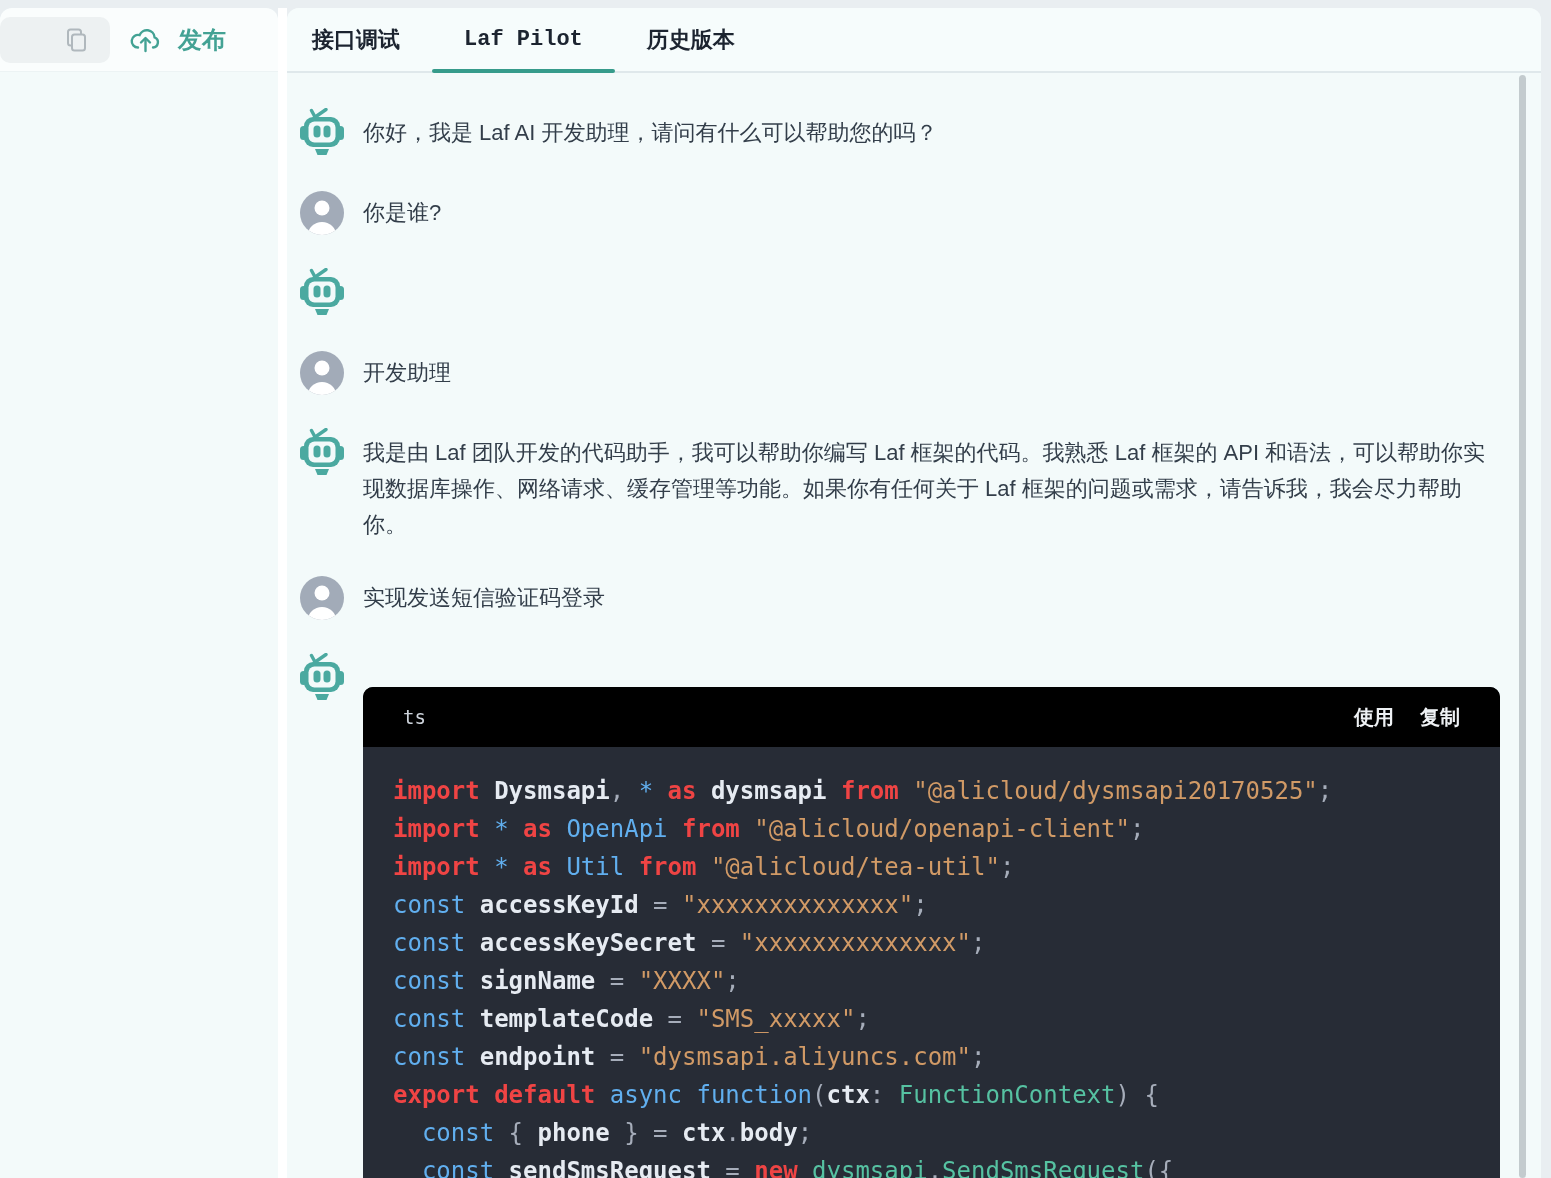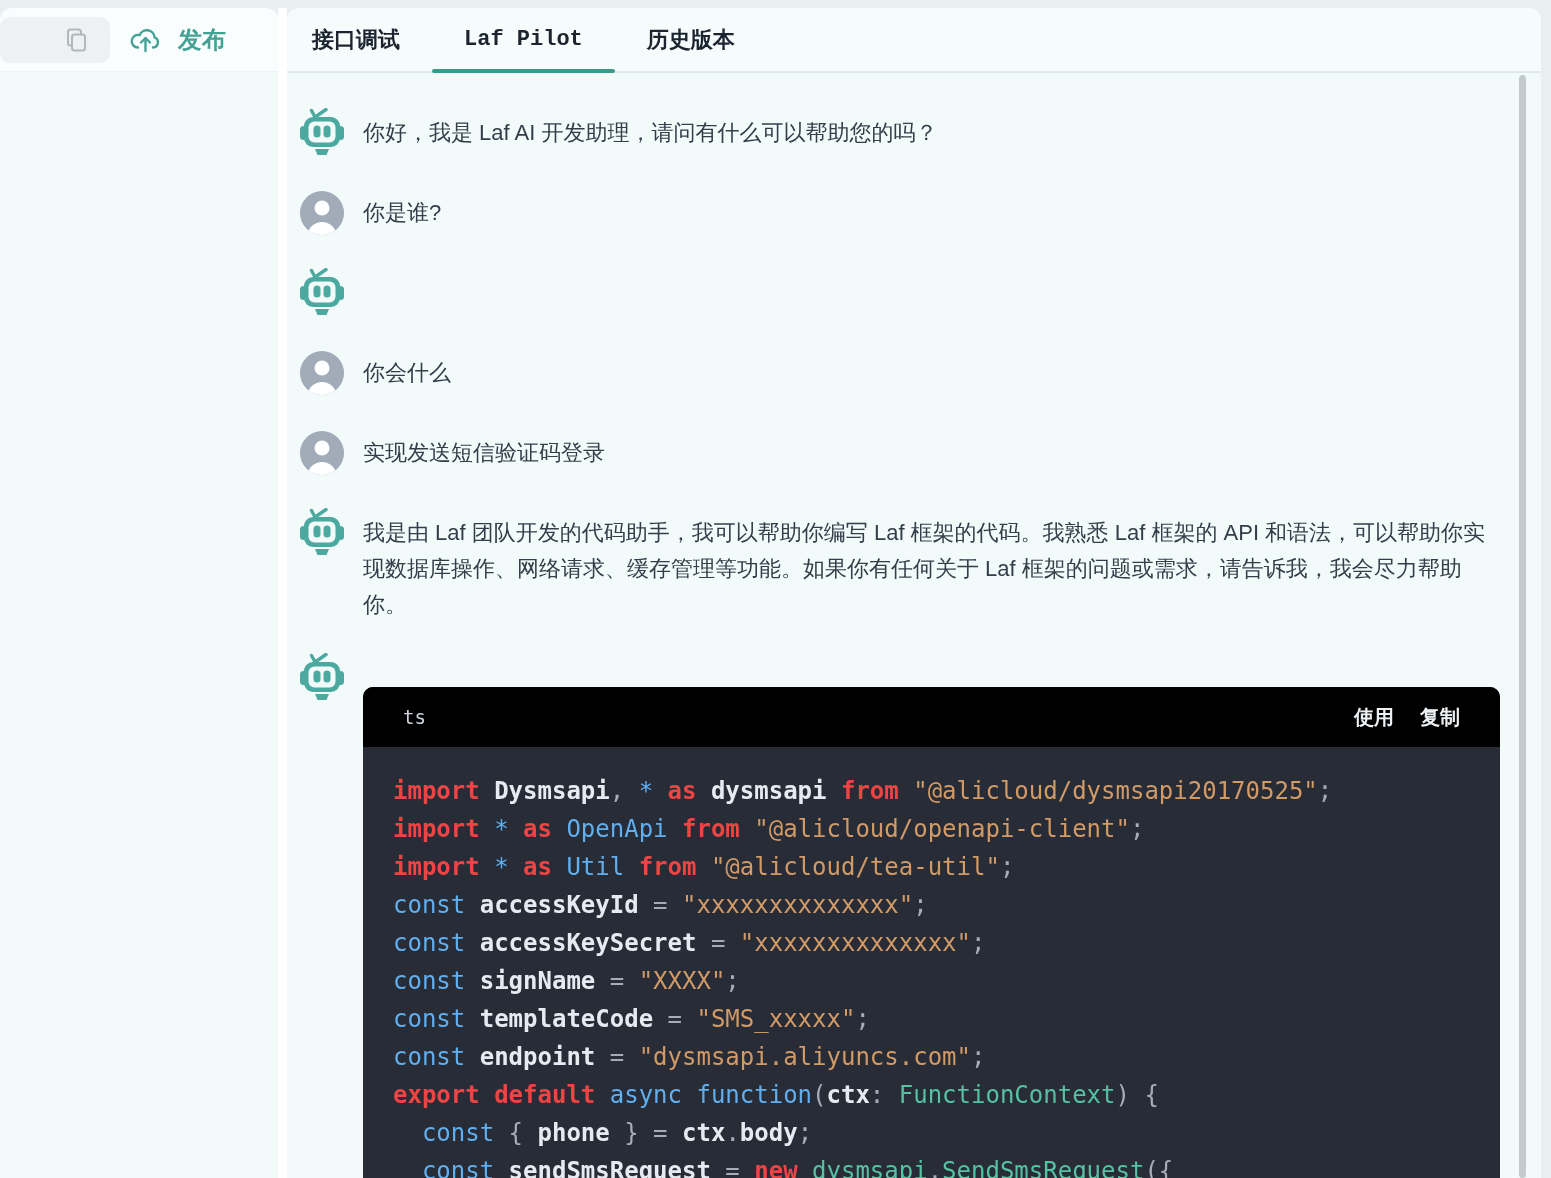--- a/index.html
+++ b/index.html
@@ -184,46 +184,46 @@
     </div>
 
     <div class="chat-row">
       <span class="avatar-box user"><svg width="44" height="44" viewBox="0 0 44 44">
             <circle cx="22" cy="22" r="22" fill="#a2abb8"></circle>
             <g clip-path="url(#uclip)">
               <circle cx="22" cy="17" r="7.5" fill="#ffffff"></circle>
               <path d="M8 44 a14 13 0 0 1 28 0 z" fill="#ffffff"></path>
             </g>
           </svg></span>
-      <span class="msg-text">你会什么</span>
+      <span class="msg-text">开发助理</span>
+    </div>
+
+    <div class="chat-row">
+      <span class="avatar-box"><svg width="44" height="50" viewBox="0 0 44 50">
+            <path d="M15 9 L11.5 2.5 M14.5 9.5 L26 1.5" stroke="#4ba9a0" stroke-width="3.4" stroke-linecap="round" fill="none"></path>
+            <rect x="0" y="18" width="7" height="14" rx="3.5" fill="#4ba9a0"></rect>
+            <rect x="37" y="18" width="7" height="14" rx="3.5" fill="#4ba9a0"></rect>
+            <rect x="4" y="9" width="36" height="30" rx="9" fill="#4ba9a0"></rect>
+            <rect x="8.5" y="13.5" width="27" height="21" rx="6" fill="#f3fafa"></rect>
+            <rect x="13.5" y="17.5" width="7" height="12" rx="3.5" fill="#4ba9a0"></rect>
+            <rect x="23.5" y="17.5" width="7" height="12" rx="3.5" fill="#4ba9a0"></rect>
+            <path d="M15 41 h14 l-2.5 6 h-9 z" fill="#4ba9a0"></path>
+          </svg></span>
+      <span class="msg-text">我是由 Laf 团队开发的代码助手，我可以帮助你编写 Laf 框架的代码。我熟悉 Laf 框架的 API 和语法，可以帮助你实现数据库操作、网络请求、缓存管理等功能。如果你有任何关于 Laf 框架的问题或需求，请告诉我，我会尽力帮助你。</span>
     </div>
 
     <div class="chat-row">
       <span class="avatar-box user"><svg width="44" height="44" viewBox="0 0 44 44">
             <circle cx="22" cy="22" r="22" fill="#a2abb8"></circle>
             <g clip-path="url(#uclip)">
               <circle cx="22" cy="17" r="7.5" fill="#ffffff"></circle>
               <path d="M8 44 a14 13 0 0 1 28 0 z" fill="#ffffff"></path>
             </g>
           </svg></span>
       <span class="msg-text">实现发送短信验证码登录</span>
-    </div>
-
-    <div class="chat-row">
-      <span class="avatar-box"><svg width="44" height="50" viewBox="0 0 44 50">
-            <path d="M15 9 L11.5 2.5 M14.5 9.5 L26 1.5" stroke="#4ba9a0" stroke-width="3.4" stroke-linecap="round" fill="none"></path>
-            <rect x="0" y="18" width="7" height="14" rx="3.5" fill="#4ba9a0"></rect>
-            <rect x="37" y="18" width="7" height="14" rx="3.5" fill="#4ba9a0"></rect>
-            <rect x="4" y="9" width="36" height="30" rx="9" fill="#4ba9a0"></rect>
-            <rect x="8.5" y="13.5" width="27" height="21" rx="6" fill="#f3fafa"></rect>
-            <rect x="13.5" y="17.5" width="7" height="12" rx="3.5" fill="#4ba9a0"></rect>
-            <rect x="23.5" y="17.5" width="7" height="12" rx="3.5" fill="#4ba9a0"></rect>
-            <path d="M15 41 h14 l-2.5 6 h-9 z" fill="#4ba9a0"></path>
-          </svg></span>
-      <span class="msg-text">我是由 Laf 团队开发的代码助手，我可以帮助你编写 Laf 框架的代码。我熟悉 Laf 框架的 API 和语法，可以帮助你实现数据库操作、网络请求、缓存管理等功能。如果你有任何关于 Laf 框架的问题或需求，请告诉我，我会尽力帮助你。</span>
     </div>
 
     <div class="chat-row">
       <span class="avatar-box"><svg width="44" height="50" viewBox="0 0 44 50">
             <path d="M15 9 L11.5 2.5 M14.5 9.5 L26 1.5" stroke="#4ba9a0" stroke-width="3.4" stroke-linecap="round" fill="none"></path>
             <rect x="0" y="18" width="7" height="14" rx="3.5" fill="#4ba9a0"></rect>
             <rect x="37" y="18" width="7" height="14" rx="3.5" fill="#4ba9a0"></rect>
             <rect x="4" y="9" width="36" height="30" rx="9" fill="#4ba9a0"></rect>
             <rect x="8.5" y="13.5" width="27" height="21" rx="6" fill="#f3fafa"></rect>
             <rect x="13.5" y="17.5" width="7" height="12" rx="3.5" fill="#4ba9a0"></rect>

